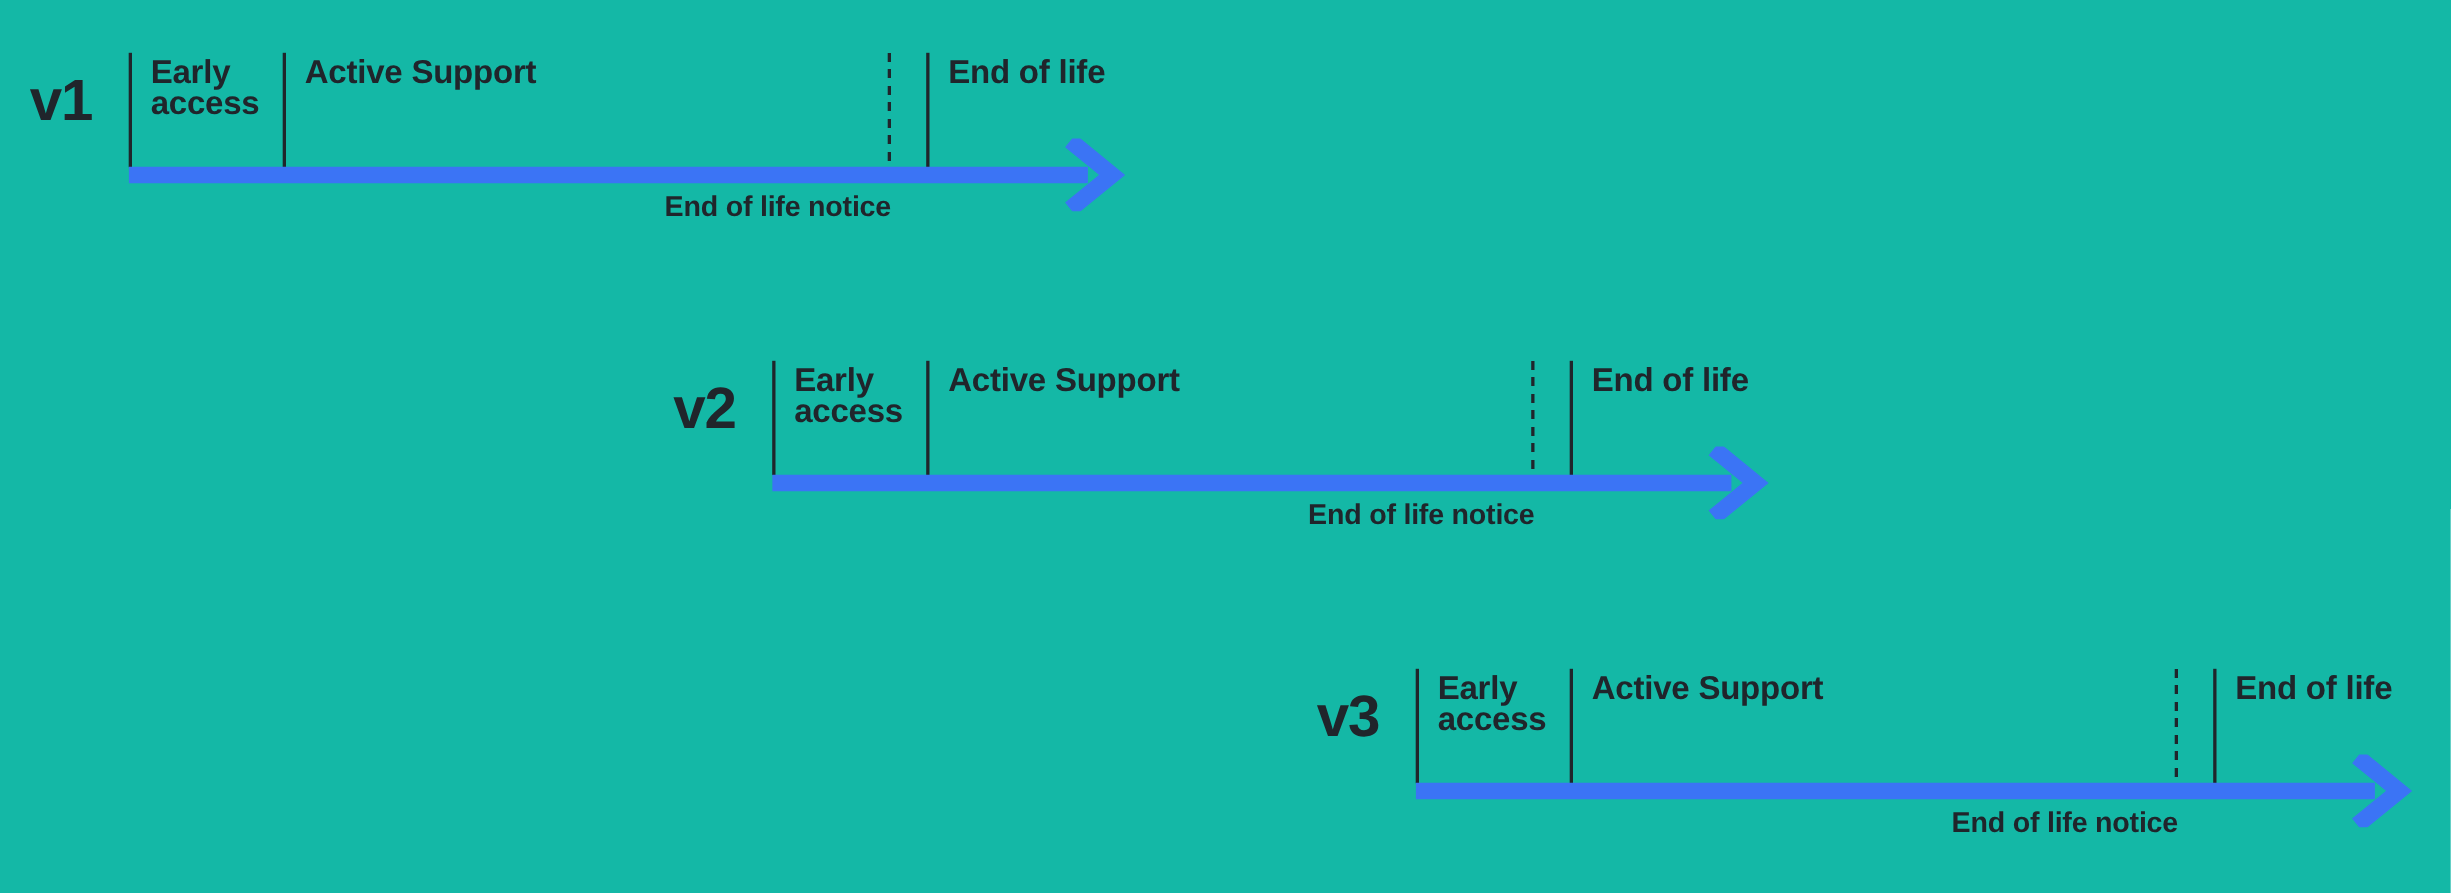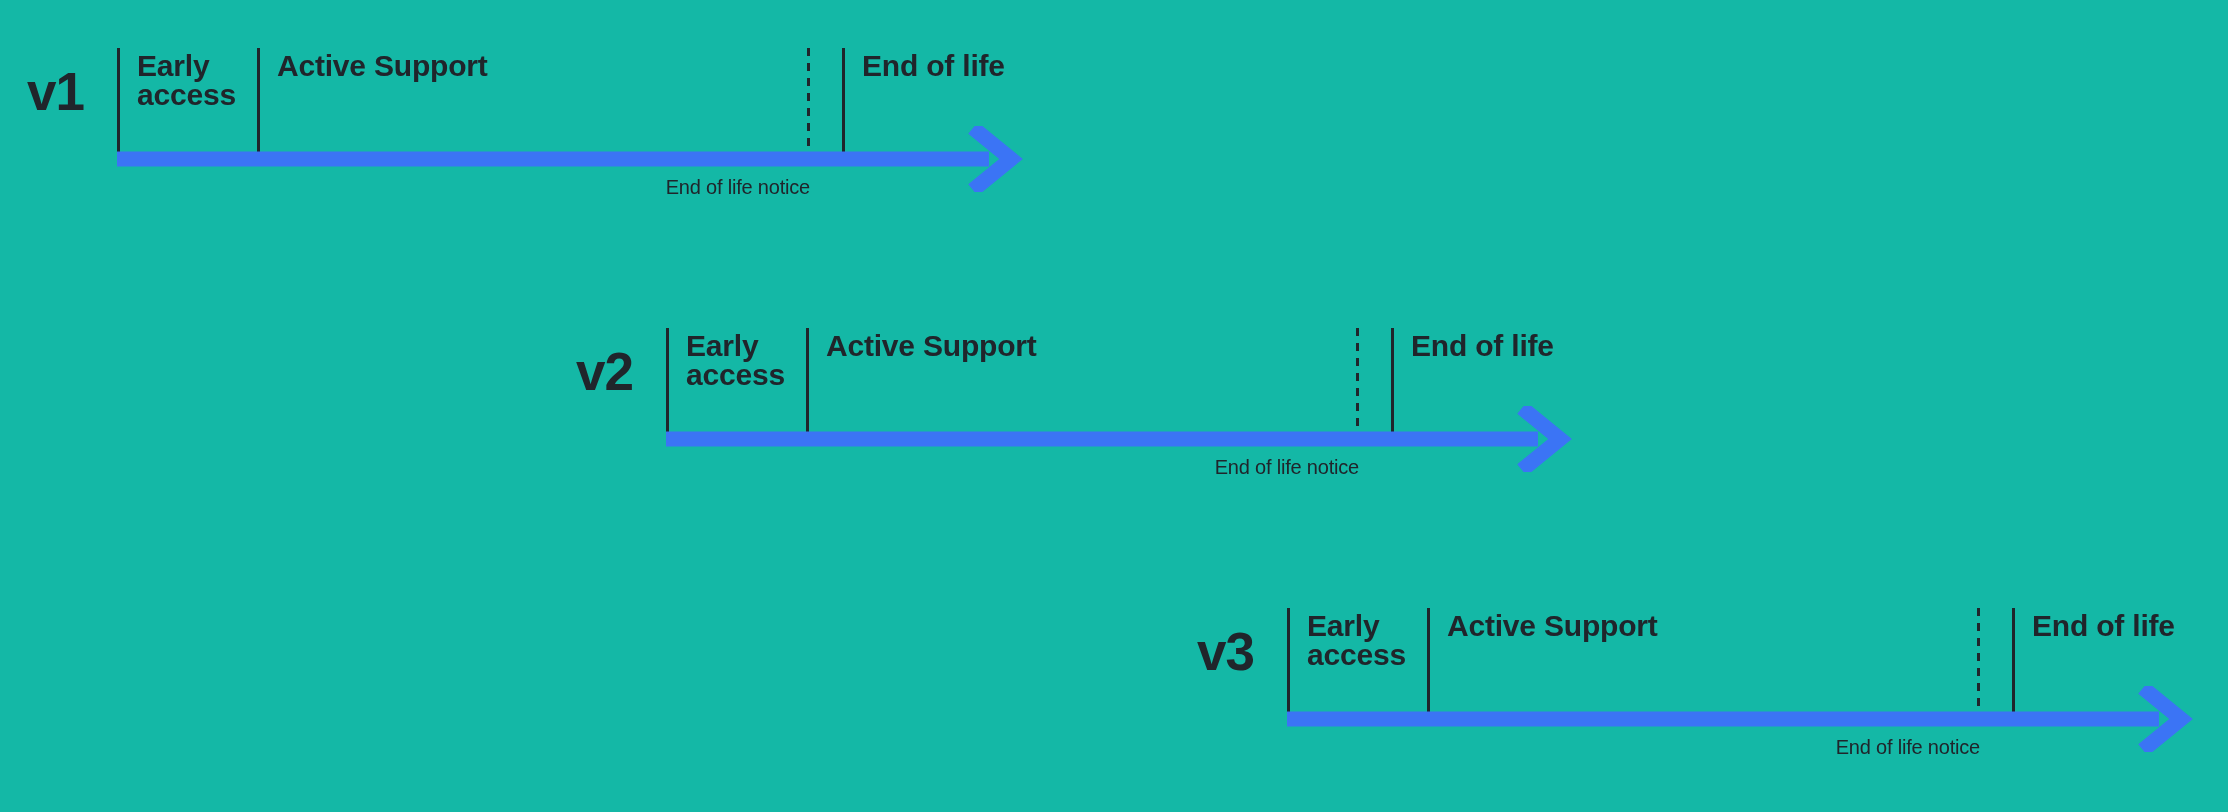--- a/index.html
+++ b/index.html
@@ -15,21 +15,21 @@
     overflow:hidden;
     font-family:"Liberation Sans",sans-serif;
     color:var(--ink);
   }
   .timeline-row{
     position:absolute;
     width:1120px;
     height:165px;
   }
   .row-1{left:12px;top:48px;}
-  .row-2{left:561px;top:328px;}
+  .row-2{left:597px;top:328px;}
   .row-3{left:1182px;top:608px;}
 
   .version-label{
     position:absolute;
     left:0;
     top:14px;
     width:72px;
     text-align:right;
     font-size:53px;
     font-weight:bold;
@@ -90,23 +90,23 @@
     stroke-linecap:butt;
     stroke-linejoin:miter;
     stroke-miterlimit:10;
   }
   .notice-label{
     position:absolute;
     left:398px;
     top:126px;
     width:400px;
     text-align:right;
-    font-size:20px;
+    font-size:26px;
     line-height:26px;
-    font-weight:normal;
+    font-weight:bold;
     letter-spacing:-0.2px;
     color:var(--ink);
   }
 </style>
 </head>
 <body>
 
 <div class="canvas">
 
   <div class="timeline-row row-1">

